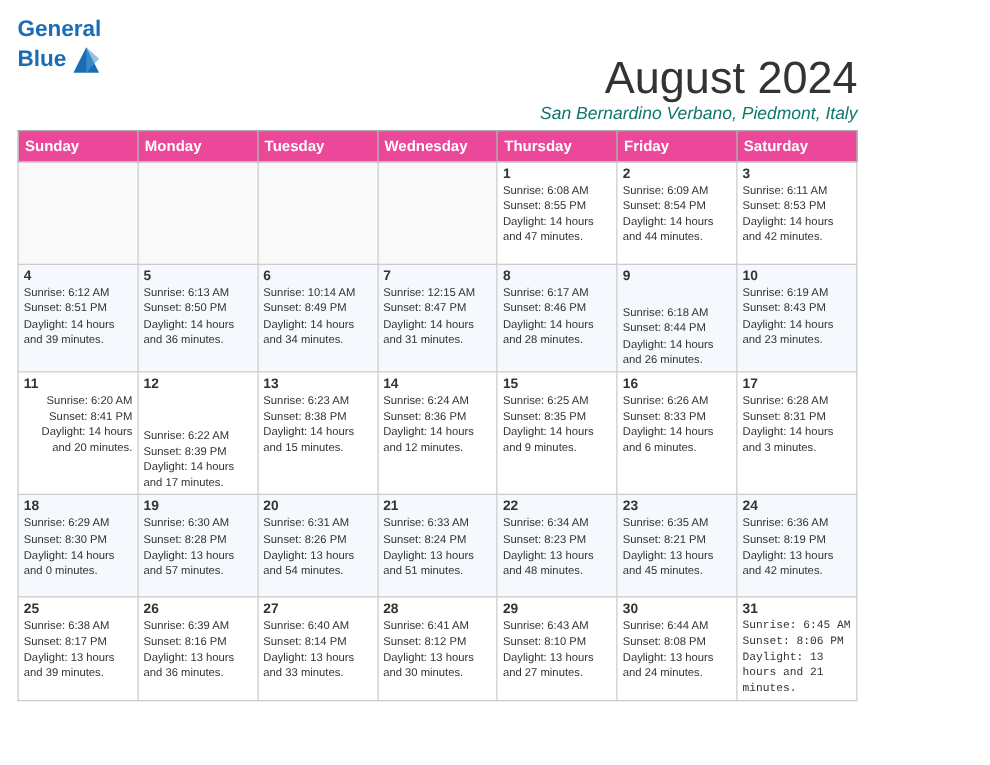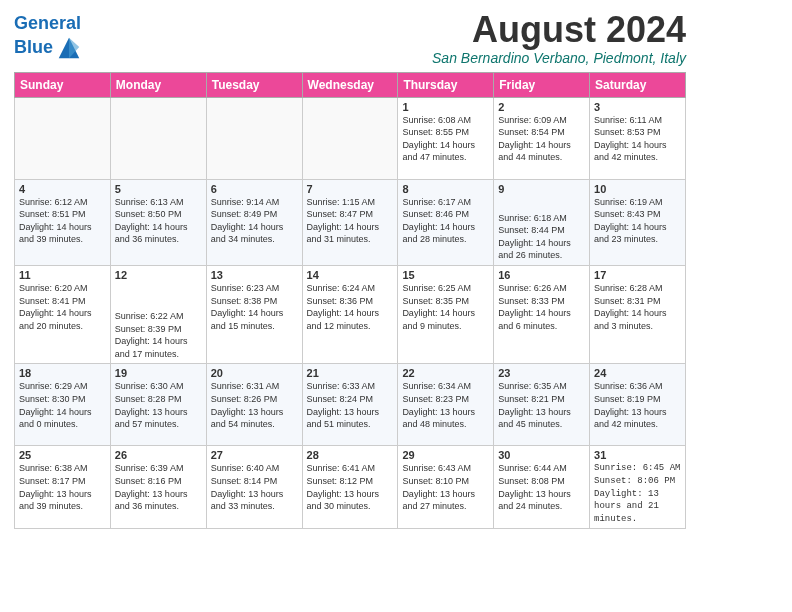--- a/index.html
+++ b/index.html
@@ -37,23 +37,24 @@
     .logo-icon {
       width: 28px;
       height: 28px;
       margin-left: 2px;
     }
     .title-block {
       text-align: right;
     }
     .month-title {
       font-size: 36px;
-      font-weight: bold;
+      font-weight: normal;
       color: #333;
       line-height: 1.1;
+      margin-top: 32px;
     }
     .location {
       font-size: 14px;
       color: #0f766e;
       font-style: italic;
     }
     .calendar {
       width: 100%;
       border-collapse: collapse;
       margin-top: 6px;
@@ -165,27 +166,27 @@
 Daylight: 14 hours and 39 minutes.</div>
           </td>
           <td>
             <span class="day-number">5</span>
             <div class="day-info" style="white-space: pre-line;">Sunrise: 6:13 AM
 Sunset: 8:50 PM
 Daylight: 14 hours and 36 minutes.</div>
           </td>
           <td>
             <span class="day-number">6</span>
-            <div class="day-info" style="white-space: pre-line;">Sunrise: 9:14 AM
+            <div class="day-info" style="white-space: pre-line;">Sunrise: 10:14 AM
 Sunset: 8:49 PM
 Daylight: 14 hours and 34 minutes.</div>
           </td>
           <td>
             <span class="day-number">7</span>
-            <div class="day-info" style="white-space: pre-line;">Sunrise: 1:15 AM
+            <div class="day-info" style="white-space: pre-line;">Sunrise: 12:15 AM
 Sunset: 8:47 PM
 Daylight: 14 hours and 31 minutes.</div>
           </td>
           <td>
             <span class="day-number">8</span>
             <div class="day-info" style="white-space: pre-line;">Sunrise: 6:17 AM
 Sunset: 8:46 PM
 Daylight: 14 hours and 28 minutes.</div>
           </td>
           <td>
@@ -197,21 +198,21 @@
           <td>
             <span class="day-number">10</span>
             <div class="day-info" style="white-space: pre-line;">Sunrise: 6:19 AM
 Sunset: 8:43 PM
 Daylight: 14 hours and 23 minutes.</div>
           </td>
         </tr>
         <tr>
           <td>
             <span class="day-number">11</span>
-            <div class="day-info" style="white-space: pre-line;">Sunrise: 6:20 AM
+            <div class="day-info" style="white-space: pre-line; text-align: right;">Sunrise: 6:20 AM
 Sunset: 8:41 PM
 Daylight: 14 hours and 20 minutes.</div>
           </td>
           <td>
             <span class="day-number">12</span>
             <div class="day-info" style="white-space: pre-line; margin-top: 29px;">Sunrise: 6:22 AM
 Sunset: 8:39 PM
 Daylight: 14 hours and 17 minutes.</div>
           </td>
           <td>

